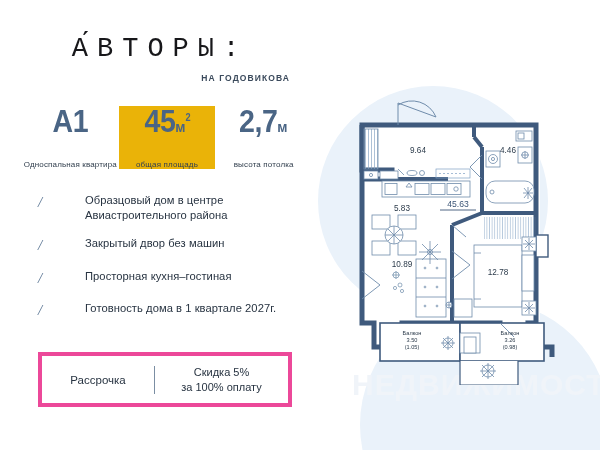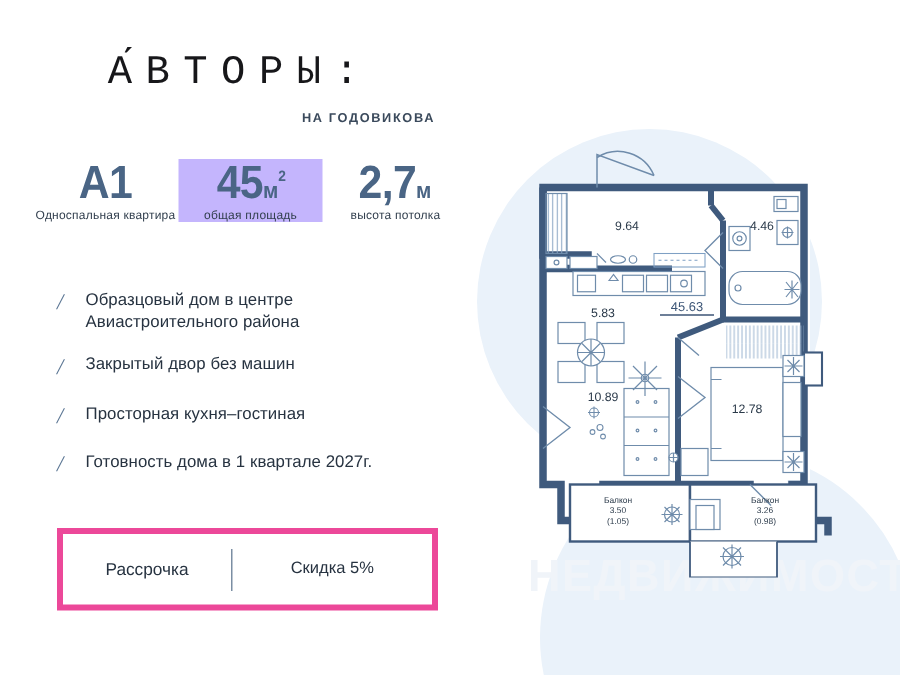--- a/index.html
+++ b/index.html
@@ -42,35 +42,35 @@
   .stat{flex:1;text-align:center;}
   .stat-big{
     font-family:"Liberation Sans Narrow","Liberation Sans",sans-serif;
     font-weight:700;font-size:31px;color:#4a6585;line-height:1;
     letter-spacing:-0.5px;white-space:nowrap;
     transform:scaleX(0.92);transform-origin:center;
   }
   .stat-big .unit{font-size:15px;font-weight:700;letter-spacing:0;}
   .stat-big .sup{font-size:10px;vertical-align:super;font-weight:700;}
   .stat-cap{
-    margin-top:2px;font-size:8px;color:#33404f;letter-spacing:0.15px;
+    margin-top:23px;font-size:8px;color:#33404f;letter-spacing:0.15px;
     white-space:nowrap;
   }
-  #stat-mid{background:#c4b5fd;}
+  #stat-mid{background:#eab308;}
 
   
   #bullets{position:absolute;left:38px;top:193px;width:265px;}
   .bullet{display:flex;align-items:flex-start;margin-bottom:13px;}
   .bullet .slash{
     width:19px;flex:0 0 19px;color:#5b7694;font-size:15px;
     font-family:"Liberation Serif",serif;line-height:1.32;
     font-style:italic;font-weight:400;
   }
   .bullet .btxt{
-    font-size:11.2px;line-height:1.33;color:#273341;letter-spacing:0.05px;
+    font-size:11.2px;line-height:1.33;color:#273341;letter-spacing:0.05px;margin-left:28px;
   }
 
   
   #offer{
     position:absolute;left:38px;top:352px;width:246px;height:47px;
     border:4px solid #ec4899;display:flex;align-items:center;
   }
   #offer-left{
     flex:0 0 112px;text-align:center;font-size:11.5px;color:#273341;
   }
@@ -137,20 +137,21 @@
         <div class="slash">/</div>
         <div class="btxt">Готовность дома в 1 квартале 2027г.</div>
       </div>
     </div>
 
     <div id="offer">
       <div id="offer-left">Рассрочка</div>
       <div id="offer-div"></div>
       <div id="offer-right">
         <div>Скидка 5%</div>
+        <div>за 100% оплату</div>
       </div>
     </div>
   </div>
 
   <div id="plan">
     <svg width="240" height="290" viewBox="0 0 240 290" xmlns="http://www.w3.org/2000/svg">
       <defs>
         <pattern id="hatchV" width="3" height="6" patternUnits="userSpaceOnUse">
           <line x1="1.5" y1="0" x2="1.5" y2="6" stroke="#8aa6c4" stroke-width="0.7"></line>
         </pattern>

